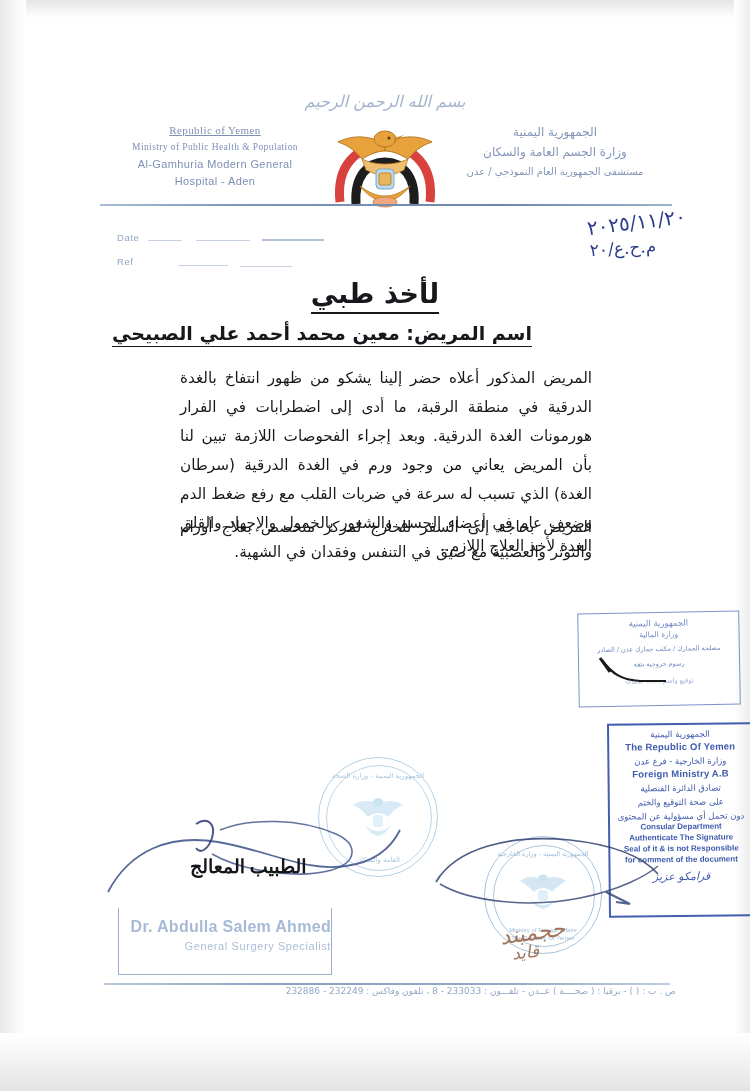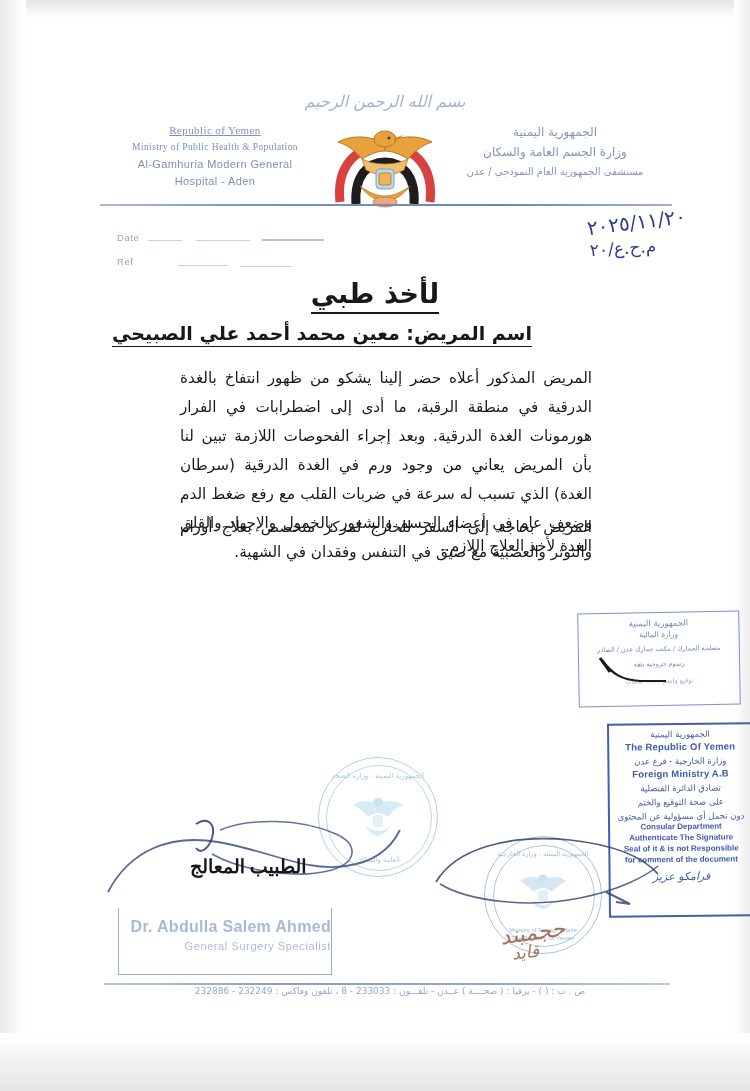--- a/index.html
+++ b/index.html
@@ -420,21 +420,20 @@
     letter-spacing: 1.2px;
     font-family: "Liberation Sans", sans-serif;
   }
   .footer-ar {
     direction: rtl;
     font-family: "DejaVu Sans", sans-serif;
     font-size: 9px;
     letter-spacing: 0;
     white-space: nowrap;
     margin-bottom: 12px;
-    text-align: center;
   }
   .footer-en {
     white-space: nowrap;
   }
 </style>
 </head>
 <body>
 
 <div class="page">
 

